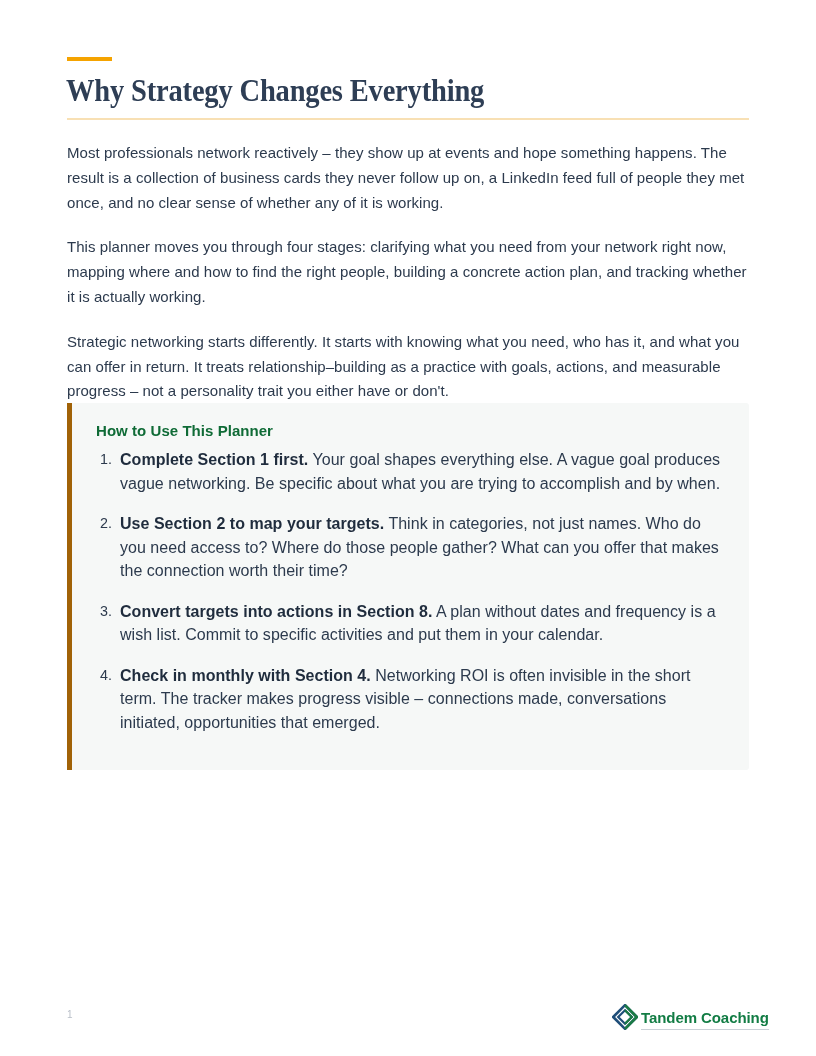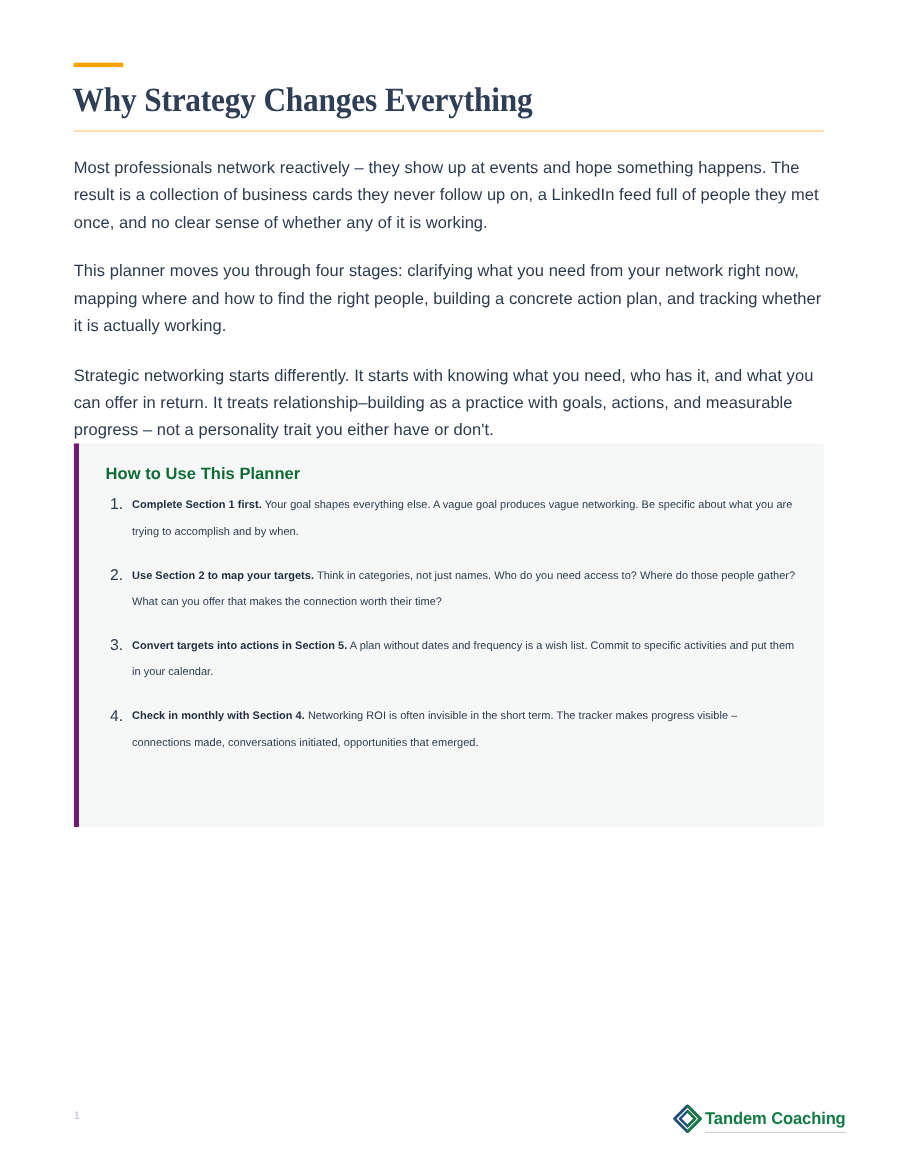--- a/index.html
+++ b/index.html
@@ -76,21 +76,21 @@
   }
 
   
   .callout {
     position: absolute;
     left: 67px;
     top: 403px;
     width: 682px;
     box-sizing: border-box;
     background: #f6f8f7;
-    border-left: 5px solid #701a75;
+    border-left: 5px solid #a16207;
     border-radius: 0 3px 3px 0;
     padding: 19px 24px 22px 24px;
     min-height: 349px;
   }
 
   .callout-title {
     margin: 0 0 9px 0;
     font-size: 15px;
     font-weight: bold;
     color: #0f6b36;
@@ -101,21 +101,21 @@
     margin: 0;
     padding: 0;
     list-style: none;
     counter-reset: steps;
   }
   .callout-list li {
     counter-increment: steps;
     position: relative;
     padding-left: 24px;
     margin-bottom: 17px;
-    font-size: 10px;
+    font-size: 16px;
     line-height: 23.5px;
     color: #2c3a4d;
     letter-spacing: 0.03px;
   }
   .callout-list li:last-child {
     margin-bottom: 14px;
   }
   .callout-list li::before {
     content: counter(steps) ".";
     position: absolute;
@@ -192,21 +192,21 @@
     <p>Most professionals network reactively – they show up at events and hope something happens. The result is a collection of business cards they never follow up on, a LinkedIn feed full of people they met once, and no clear sense of whether any of it is working.</p>
     <p>This planner moves you through four stages: clarifying what you need from your network right now, mapping where and how to find the right people, building a concrete action plan, and tracking whether it is actually working.</p>
     <p>Strategic networking starts differently. It starts with knowing what you need, who has it, and what you can offer in return. It treats relationship–building as a practice with goals, actions, and measurable progress – not a personality trait you either have or don't.</p>
   </div>
 
   <div class="callout">
     <div class="callout-title">How to Use This Planner</div>
     <ol class="callout-list">
       <li><b>Complete Section 1 first.</b><span> Your goal shapes everything else. A vague goal produces vague networking. Be specific about what you are trying to accomplish and by when.</span></li>
       <li><b>Use Section 2 to map your targets.</b><span> Think in categories, not just names. Who do you need access to? Where do those people gather? What can you offer that makes the connection worth their time?</span></li>
-      <li><b>Convert targets into actions in Section 5.</b><span> A plan without dates and frequency is a wish list. Commit to specific activities and put them in your calendar.</span></li>
+      <li><b>Convert targets into actions in Section 8.</b><span> A plan without dates and frequency is a wish list. Commit to specific activities and put them in your calendar.</span></li>
       <li><b>Check in monthly with Section 4.</b><span> Networking ROI is often invisible in the short term. The tracker makes progress visible – connections made, conversations initiated, opportunities that emerged.</span></li>
     </ol>
   </div>
 
   <div class="footer-page-number">1</div>
 
   <div class="footer-logo">
     <svg class="logo-mark" viewBox="0 0 26 26">
       <path d="M13 1.2 L24.8 13 L13 24.8 L1.2 13 Z" fill="none" stroke="#1f4e79" stroke-width="2.6"></path>
       <path d="M13 1.2 L24.8 13 L13 24.8" fill="none" stroke="#1a7a44" stroke-width="2.6"></path>

